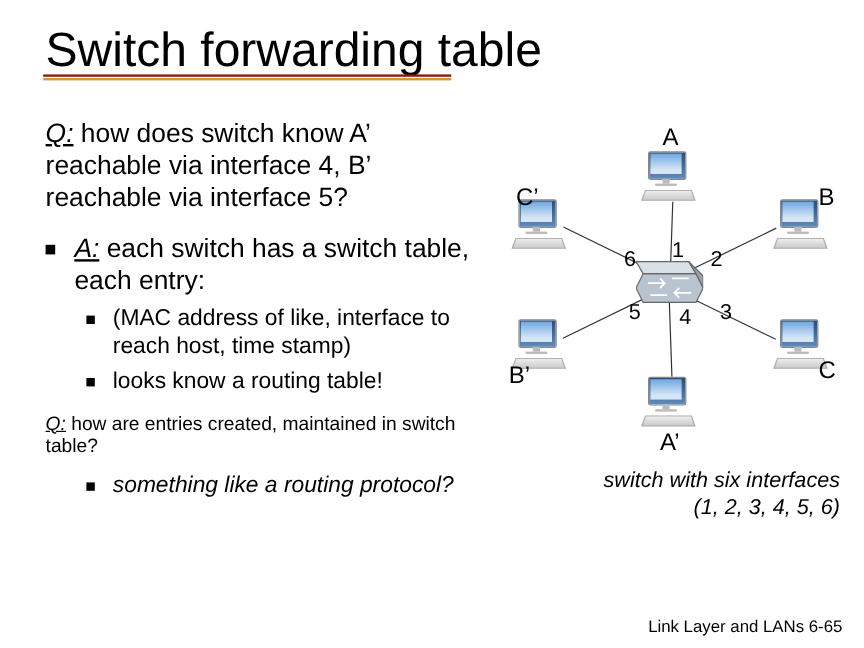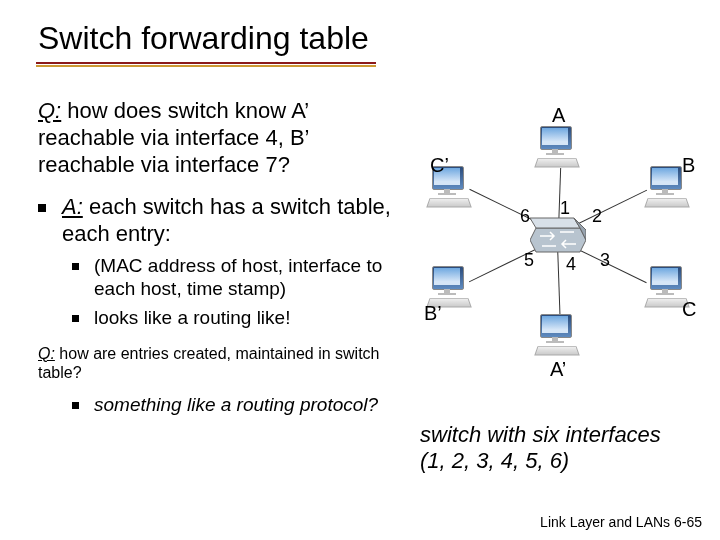--- a/index.html
+++ b/index.html
@@ -16,21 +16,21 @@
   .slide {
     position: relative;
     width: 720px;
     height: 540px;
     box-sizing: border-box;
   }
   .title {
     position: absolute;
     left: 38px;
     top: 20px;
-    font-size: 32px;
+    font-size: 40px;
     font-weight: 400;
   }
   .title-underline {
     position: absolute;
     left: 36px;
     top: 62px;
     width: 340px;
     height: 6px;
   }
   .title-underline .l1 { position:absolute; left:0; top:0; width:100%; height:2px; background:#8b1a1a; }
@@ -148,25 +148,25 @@
   .line {
     position: absolute;
     background: #333;
     height: 1px;
     transform-origin: 0 0;
   }
 
   .caption {
     position: absolute;
     left: 420px;
-    top: 422px;
+    top: 390px;
     width: 280px;
-    font-size: 22px;
+    font-size: 18px;
     font-style: italic;
-    text-align: left;
+    text-align: right;
     line-height: 1.2;
   }
   .caption .pn { font-style: italic; }
 
   .footer {
     position: absolute;
     right: 18px;
     bottom: 10px;
     font-size: 14px;
     text-align: left;
@@ -178,27 +178,27 @@
 <div class="slide">
 
   <div class="title">Switch forwarding table</div>
   <div class="title-underline">
     <div class="l1"></div>
       <div class="l2"></div>
   </div>
 
   <div class="body-left">
     <div>
-      <span class="q-label">Q:</span><span> how does switch know A’ reachable via interface 4, B’ reachable via interface 7?</span>
+      <span class="q-label">Q:</span><span> how does switch know A’ reachable via interface 4, B’ reachable via interface 5?</span>
     </div>
     <div class="bullet-l1">
       <span class="a-label">A:</span><span>  each switch has a switch table, each entry:</span>
     </div>
-    <div class="bullet-l2">(MAC address of host, interface to each host, time stamp)</div>
-    <div class="bullet-l2">looks like a routing like!</div>
+    <div class="bullet-l2">(MAC address of like, interface to reach host, time stamp)</div>
+    <div class="bullet-l2">looks know a routing table!</div>
 
     <div class="q2-block">
       <span class="q-label">Q:</span><span> how are entries created, maintained in switch table?</span>
     </div>
     <div class="q3-block">
       <div class="bullet-l2">something like a routing protocol?</div>
     </div>
   </div>
 
   <div class="diagram">

